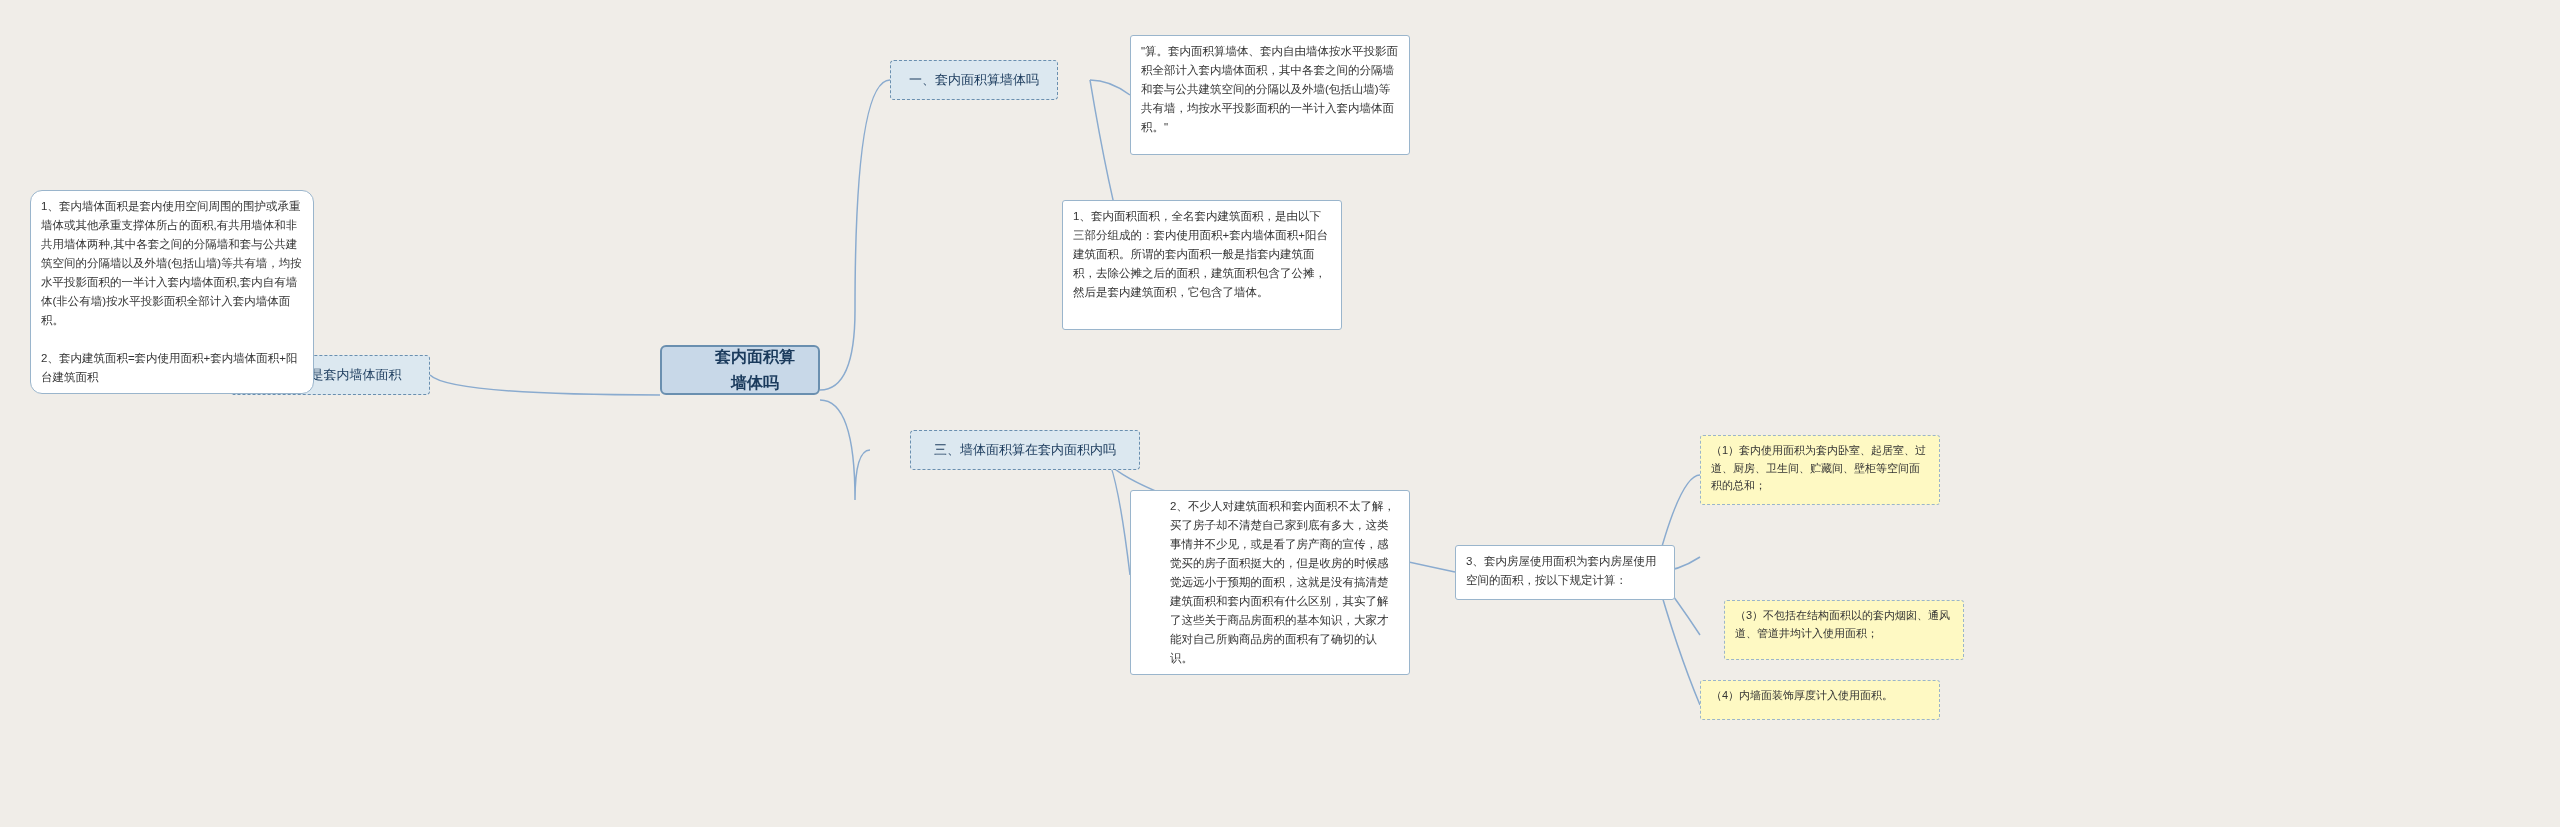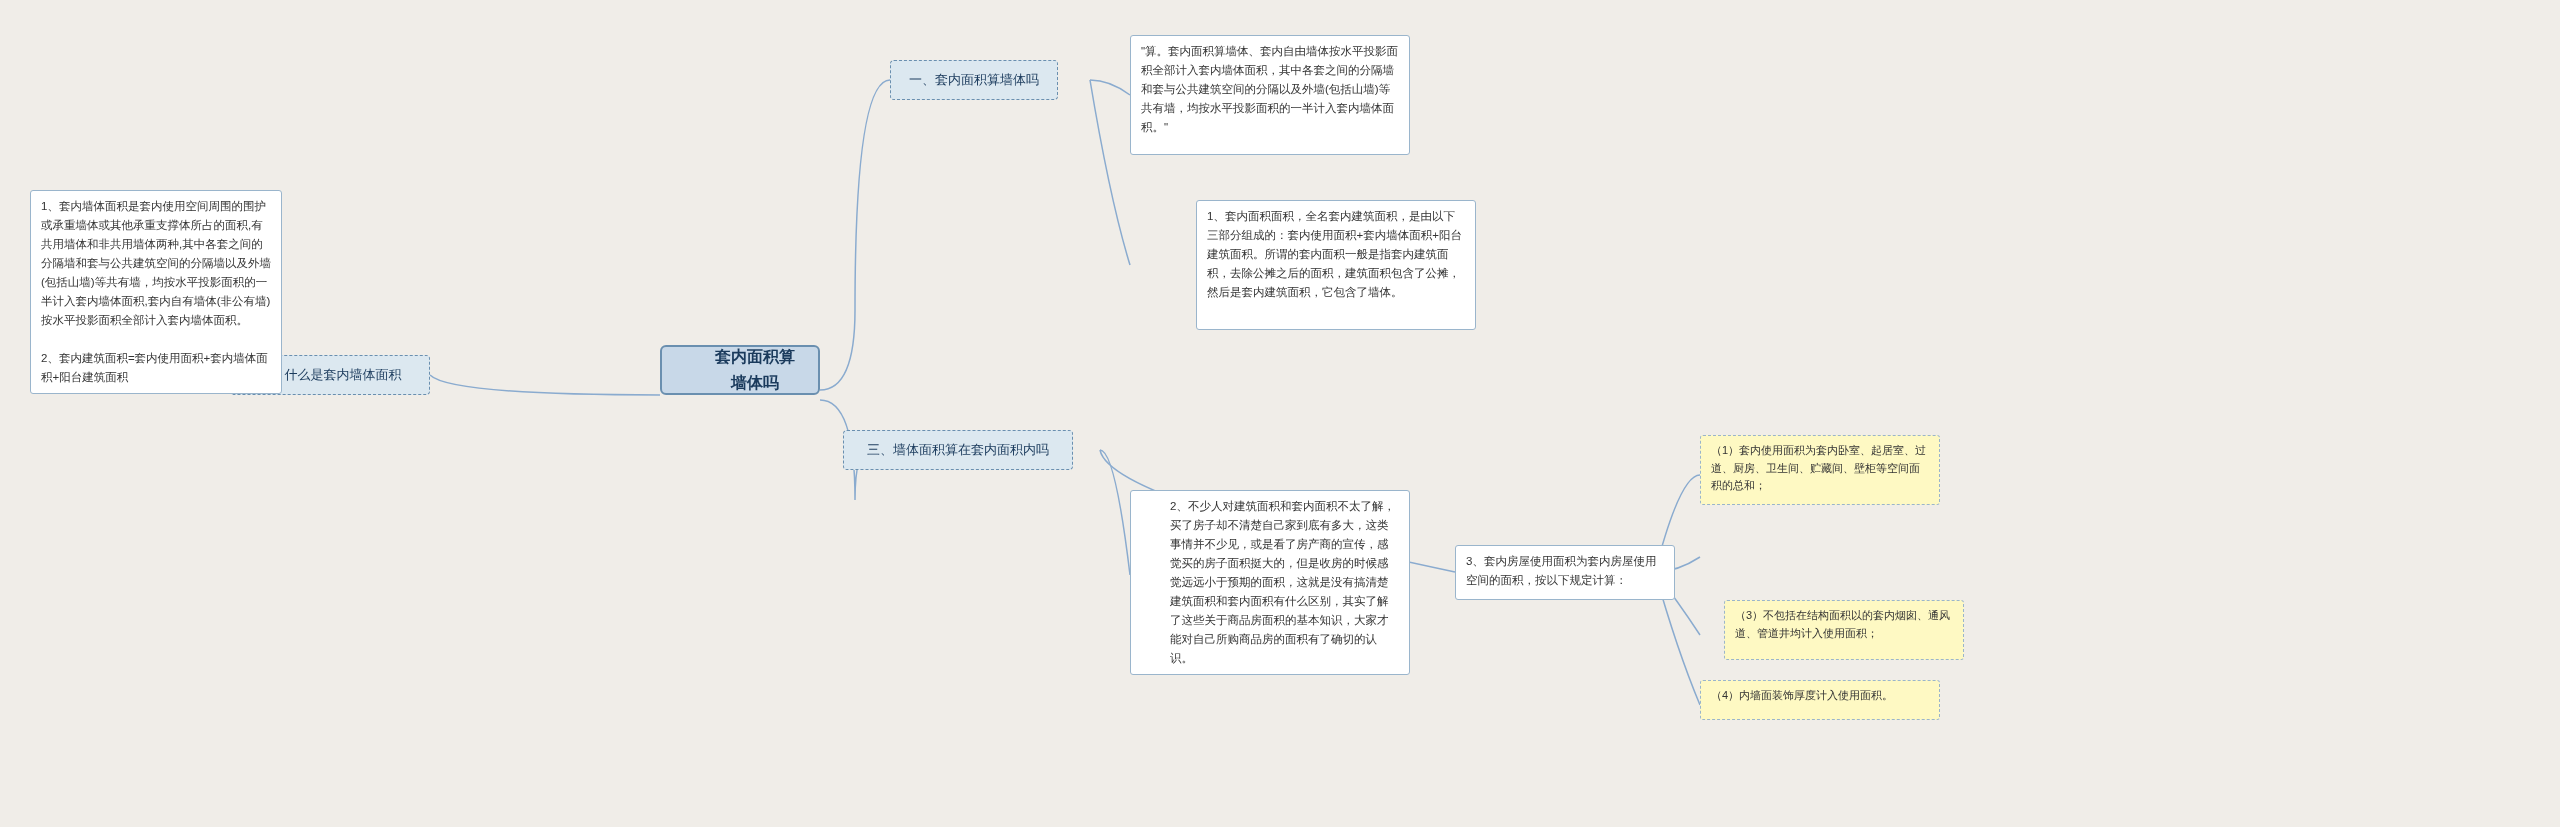--- a/index.html
+++ b/index.html
@@ -98,27 +98,27 @@
 
     <path d="M230,375 Q130,375 130,305 Q130,270 130,270"></path>
   </svg>
 
   <div class="node node-center" style="left:660px; top:345px; width:160px; height:50px; display:flex; align-items:center; justify-content:center; text-align:center;padding-left:48px;">套内面积算墙体吗</div>
 
   <div class="node node-level1" style="left:890px; top:60px; width:168px; height:40px; display:flex; align-items:center; justify-content:center; text-align:center;">一、套内面积算墙体吗</div>
 
   <div class="node node-level1" style="left:230px; top:355px; width:200px; height:40px; display:flex; align-items:center; justify-content:center; text-align:center;">二、什么是套内墙体面积</div>
 
-  <div class="node node-level1" style="left:843px; top:430px; width:230px; height:40px; display:flex; align-items:center; justify-content:center; text-align:center;">三、墙体面积算在套内面积内吗</div>
+  <div class="node node-level1" style="left:910px; top:430px; width:230px; height:40px; display:flex; align-items:center; justify-content:center; text-align:center;">三、墙体面积算在套内面积内吗</div>
 
   <div class="node node-content" style="left:1130px; top:35px; width:280px; min-height:120px;">"算。套内面积算墙体、套内自由墙体按水平投影面积全部计入套内墙体面积，其中各套之间的分隔墙和套与公共建筑空间的分隔以及外墙(包括山墙)等共有墙，均按水平投影面积的一半计入套内墙体面积。"</div>
 
-  <div class="node node-content" style="left:1196px; top:200px; width:280px; min-height:130px;">1、套内面积面积，全名套内建筑面积，是由以下三部分组成的：套内使用面积+套内墙体面积+阳台建筑面积。所谓的套内面积一般是指套内建筑面积，去除公摊之后的面积，建筑面积包含了公摊，然后是套内建筑面积，它包含了墙体。</div>
+  <div class="node node-content" style="left:1062px; top:200px; width:280px; min-height:130px;">1、套内面积面积，全名套内建筑面积，是由以下三部分组成的：套内使用面积+套内墙体面积+阳台建筑面积。所谓的套内面积一般是指套内建筑面积，去除公摊之后的面积，建筑面积包含了公摊，然后是套内建筑面积，它包含了墙体。</div>
 
-  <div class="node node-content" style="left:30px; top:190px; width:252px; min-height:200px; white-space: pre-line;">1、套内墙体面积是套内使用空间周围的围护或承重墙体或其他承重支撑体所占的面积,有共用墙体和非共用墙体两种,其中各套之间的分隔墙和套与公共建筑空间的分隔墙以及外墙(包括山墙)等共有墙，均按水平投影面积的一半计入套内墙体面积,套内自有墙体(非公有墙)按水平投影面积全部计入套内墙体面积。
+  <div class="node node-content" style="left:30px; top:190px; width:284px; min-height:200px; white-space: pre-line; border-radius: 12px;">1、套内墙体面积是套内使用空间周围的围护或承重墙体或其他承重支撑体所占的面积,有共用墙体和非共用墙体两种,其中各套之间的分隔墙和套与公共建筑空间的分隔墙以及外墙(包括山墙)等共有墙，均按水平投影面积的一半计入套内墙体面积,套内自有墙体(非公有墙)按水平投影面积全部计入套内墙体面积。
 
 2、套内建筑面积=套内使用面积+套内墙体面积+阳台建筑面积</div>
 
   <div class="node node-content" style="left:1130px; top:490px; width:280px; min-height:170px;padding-left:39px;">2、不少人对建筑面积和套内面积不太了解，买了房子却不清楚自己家到底有多大，这类事情并不少见，或是看了房产商的宣传，感觉买的房子面积挺大的，但是收房的时候感觉远远小于预期的面积，这就是没有搞清楚建筑面积和套内面积有什么区别，其实了解了这些关于商品房面积的基本知识，大家才能对自己所购商品房的面积有了确切的认识。</div>
 
   <div class="node node-content" style="left:1455px; top:545px; width:220px; min-height:55px;">3、套内房屋使用面积为套内房屋使用空间的面积，按以下规定计算：</div>
 
   <div class="node node-sub" style="left:1700px; top:435px; width:240px; min-height:70px;">（1）套内使用面积为套内卧室、起居室、过道、厨房、卫生间、贮藏间、壁柜等空间面积的总和；</div>
 
 

